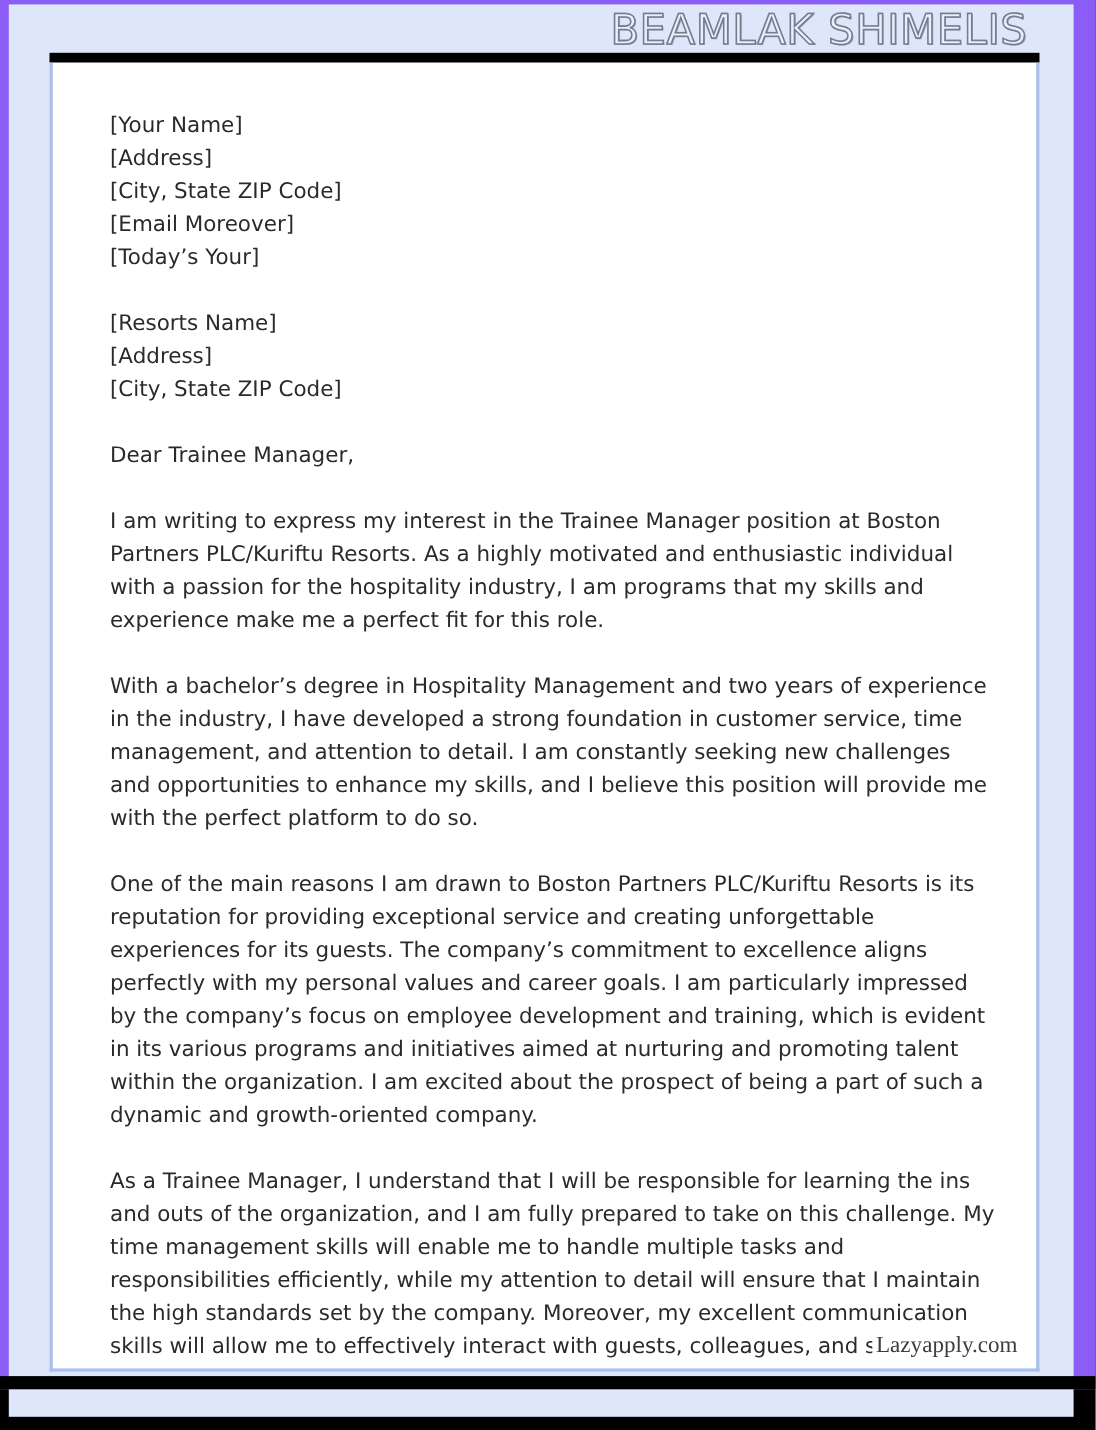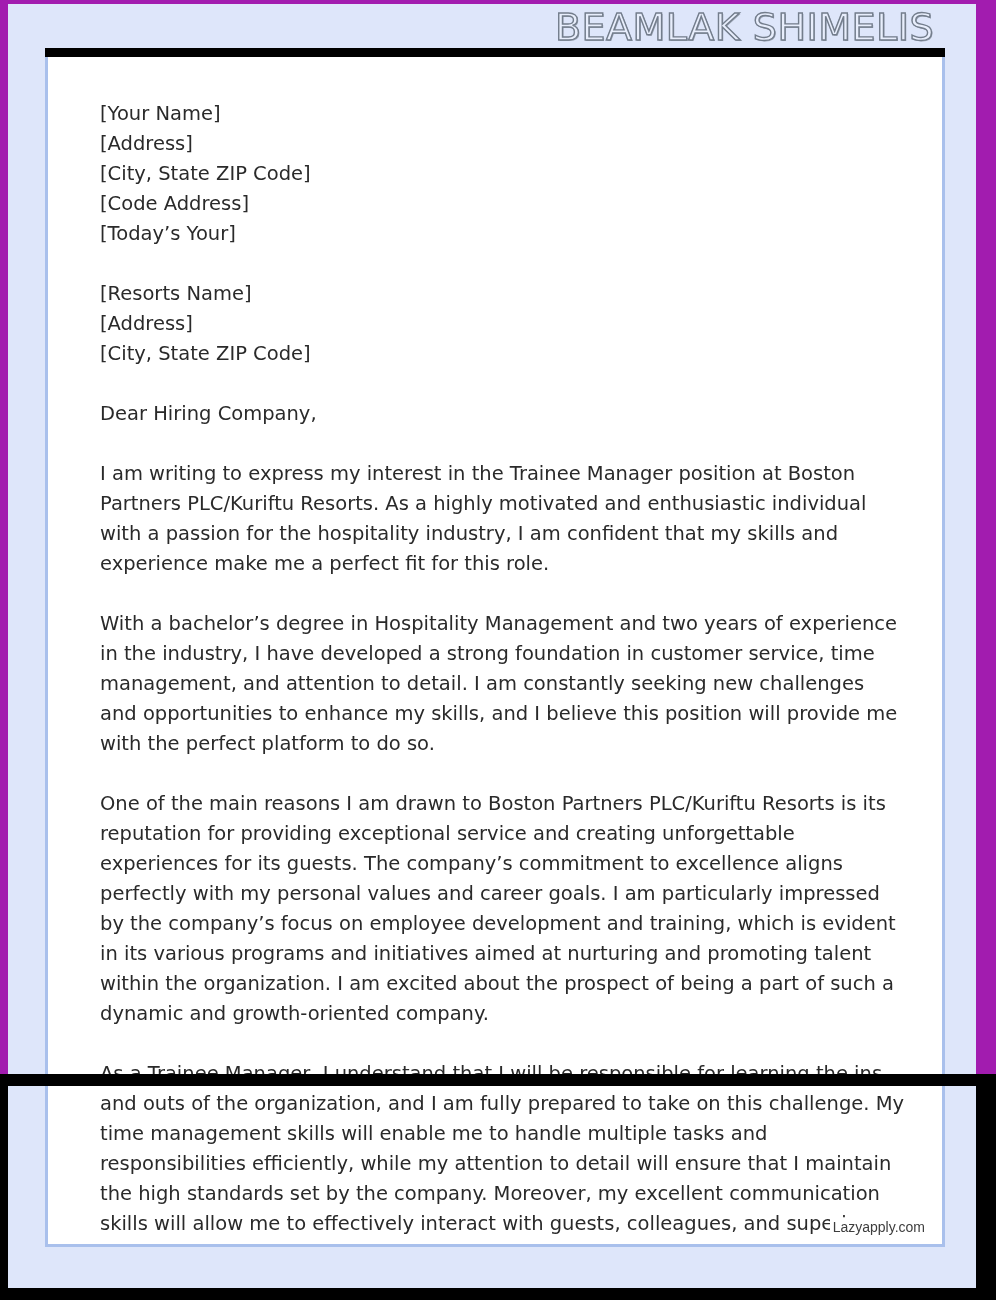--- a/index.html
+++ b/index.html
@@ -13,22 +13,22 @@
 
   body {
     font-family: "DejaVu Sans", "Liberation Sans", sans-serif;
     background: #000000;
   }
 
   
   .canvas {
     position: relative;
     width: 996px;
-    height: 1086px;
-    background: #a21caf;
+    height: 1263px;
+    background: #8b5cf6;
   }
 
   .lavender-bg {
     position: absolute;
     left: 8px;
     top: 4px;
     width: 968px;
     height: 1284px;
     background: #dee6fa;
   }
@@ -116,23 +116,23 @@
 
   .body-para:last-child {
     margin-bottom: 0;
   }
 
   
   .watermark {
     position: absolute;
     right: 14px;
     bottom: 8px;
-    font-size: 14px;
+    font-size: 21px;
     color: #3d3d3d;
-    font-family: Liberation Sans, sans-serif;
+    font-family: Liberation Serif, serif;
     background: #ffffff;
     padding: 1px 3px;
   }
 
   
   .bottom-black-bar {
     position: absolute;
     left: 0;
     bottom: 0;
     width: 996px;
@@ -154,33 +154,33 @@
   <div class="top-black-bar"></div>
 
   <div class="sheet">
     <div class="sheet-inner">
       <div class="letter">
 
         <div class="addr-block">
           <span class="addr-line">[Your Name]</span>
           <span class="addr-line">[Address]</span>
           <span class="addr-line">[City, State ZIP Code]</span>
-          <span class="addr-line">[Code Address]</span>
+          <span class="addr-line">[Email Moreover]</span>
           <span class="addr-line">[Today’s Your]</span>
         </div>
 
         <div class="addr-block">
           <span class="addr-line">[Resorts Name]</span>
           <span class="addr-line">[Address]</span>
           <span class="addr-line">[City, State ZIP Code]</span>
         </div>
 
-        <div class="salutation">Dear Hiring Company,</div>
+        <div class="salutation">Dear Trainee Manager,</div>
 
-        <p class="body-para">I am writing to express my interest in the Trainee Manager position at Boston Partners PLC/Kuriftu Resorts. As a highly motivated and enthusiastic individual with a passion for the hospitality industry, I am confident that my skills and experience make me a perfect fit for this role.</p>
+        <p class="body-para">I am writing to express my interest in the Trainee Manager position at Boston Partners PLC/Kuriftu Resorts. As a highly motivated and enthusiastic individual with a passion for the hospitality industry, I am programs that my skills and experience make me a perfect fit for this role.</p>
         <p class="body-para">With a bachelor’s degree in Hospitality Management and two years of experience in the industry, I have developed a strong foundation in customer service, time management, and attention to detail. I am constantly seeking new challenges and opportunities to enhance my skills, and I believe this position will provide me with the perfect platform to do so.</p>
         <p class="body-para">One of the main reasons I am drawn to Boston Partners PLC/Kuriftu Resorts is its reputation for providing exceptional service and creating unforgettable experiences for its guests. The company’s commitment to excellence aligns perfectly with my personal values and career goals. I am particularly impressed by the company’s focus on employee development and training, which is evident in its various programs and initiatives aimed at nurturing and promoting talent within the organization. I am excited about the prospect of being a part of such a dynamic and growth-oriented company.</p>
         <p class="body-para">As a Trainee Manager, I understand that I will be responsible for learning the ins and outs of the organization, and I am fully prepared to take on this challenge. My time management skills will enable me to handle multiple tasks and responsibilities efficiently, while my attention to detail will ensure that I maintain the high standards set by the company. Moreover, my excellent communication skills will allow me to effectively interact with guests, colleagues, and superiors, ensuring a positive and professional work environment.</p>
 
       </div>
     </div>
 
     <div class="watermark">Lazyapply.com</div>
   </div>
 

